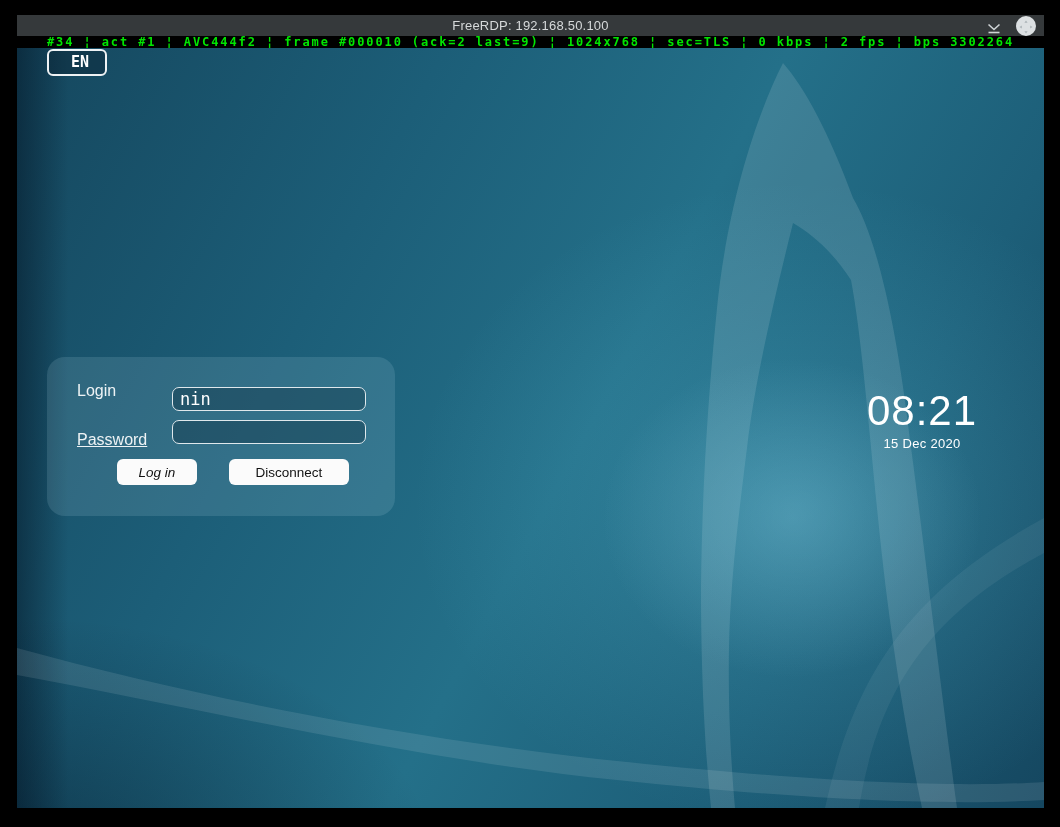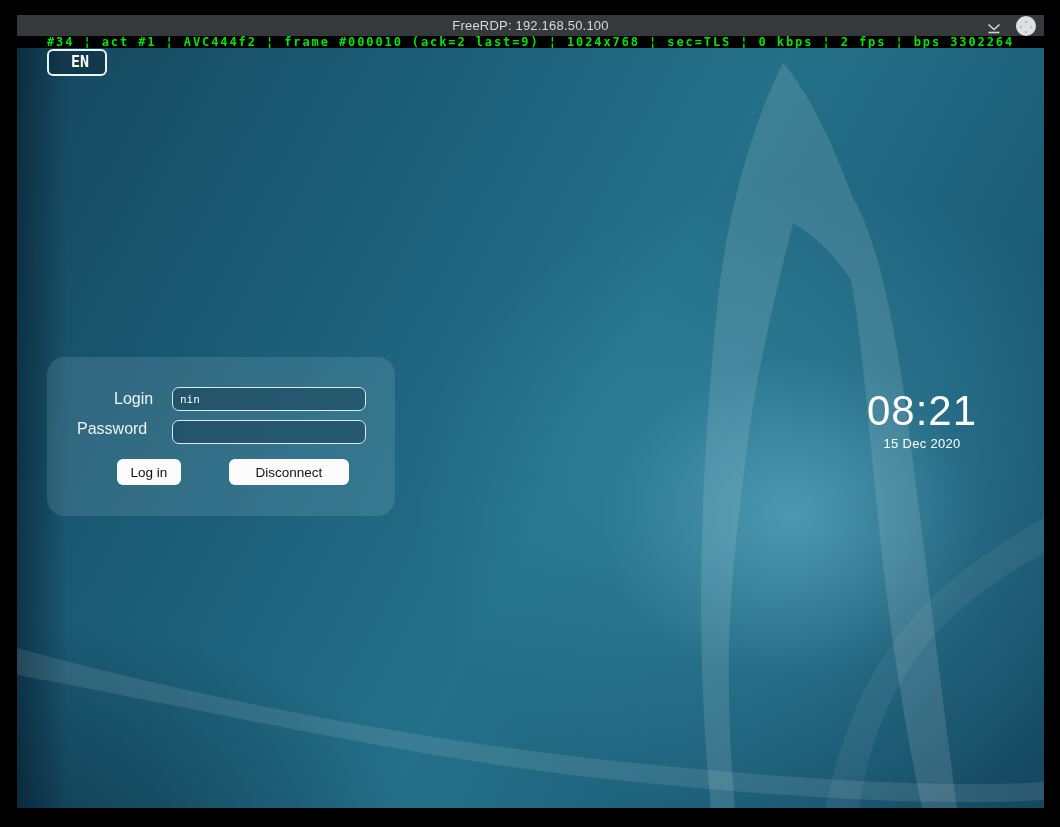--- a/index.html
+++ b/index.html
@@ -55,36 +55,36 @@
   }
   
   .login-panel{
     position:absolute;left:30px;top:309px;width:348px;height:159px;
     background:rgba(190,225,238,.14);border-radius:18px;
   }
   .fld-label{
     position:absolute;left:30px;height:24px;line-height:24px;
     color:#eef3f5;font-size:16px;
   }
-  .lab-login{top:30px;margin-left:37px;}
-  .lab-password{top:60px;}
+  .lab-login{top:22px;}
+  .lab-password{top:71px;text-decoration:underline;}
   .fld-input{
     position:absolute;left:125px;width:194px;height:24px;box-sizing:border-box;
     border:1px solid #dfe8ec;border-radius:7px;background:rgba(10,40,58,.35);
     color:#fff;font-family:"DejaVu Sans Mono","Liberation Mono",monospace;
-    font-size:11px;padding:0 7px;outline:none;
+    font-size:17px;padding:0 7px;outline:none;
   }
   .inp-login{top:30px;}
   .inp-password{top:63px;}
   .panel-btn{
     position:absolute;top:102px;height:26px;background:#fbfbfb;color:#111;
     border:0;border-radius:6px;font-family:"Liberation Sans",sans-serif;
     font-size:13.5px;padding:0;cursor:default;
   }
-  .btn-login{left:70px;width:64px;}
+  .btn-login{left:70px;width:80px;font-style:italic;}
   .btn-disconnect{left:182px;width:120px;}
   
   .clock{position:absolute;left:735px;top:339px;width:340px;text-align:center;color:#fff;}
   .clock .time{font-size:42px;line-height:48px;font-weight:normal;letter-spacing:1px;}
   .clock .date{font-size:13px;line-height:16px;margin-top:1px;letter-spacing:.3px;}
 </style>
 </head>
 <body>
 
 <div class="rdp-window">

